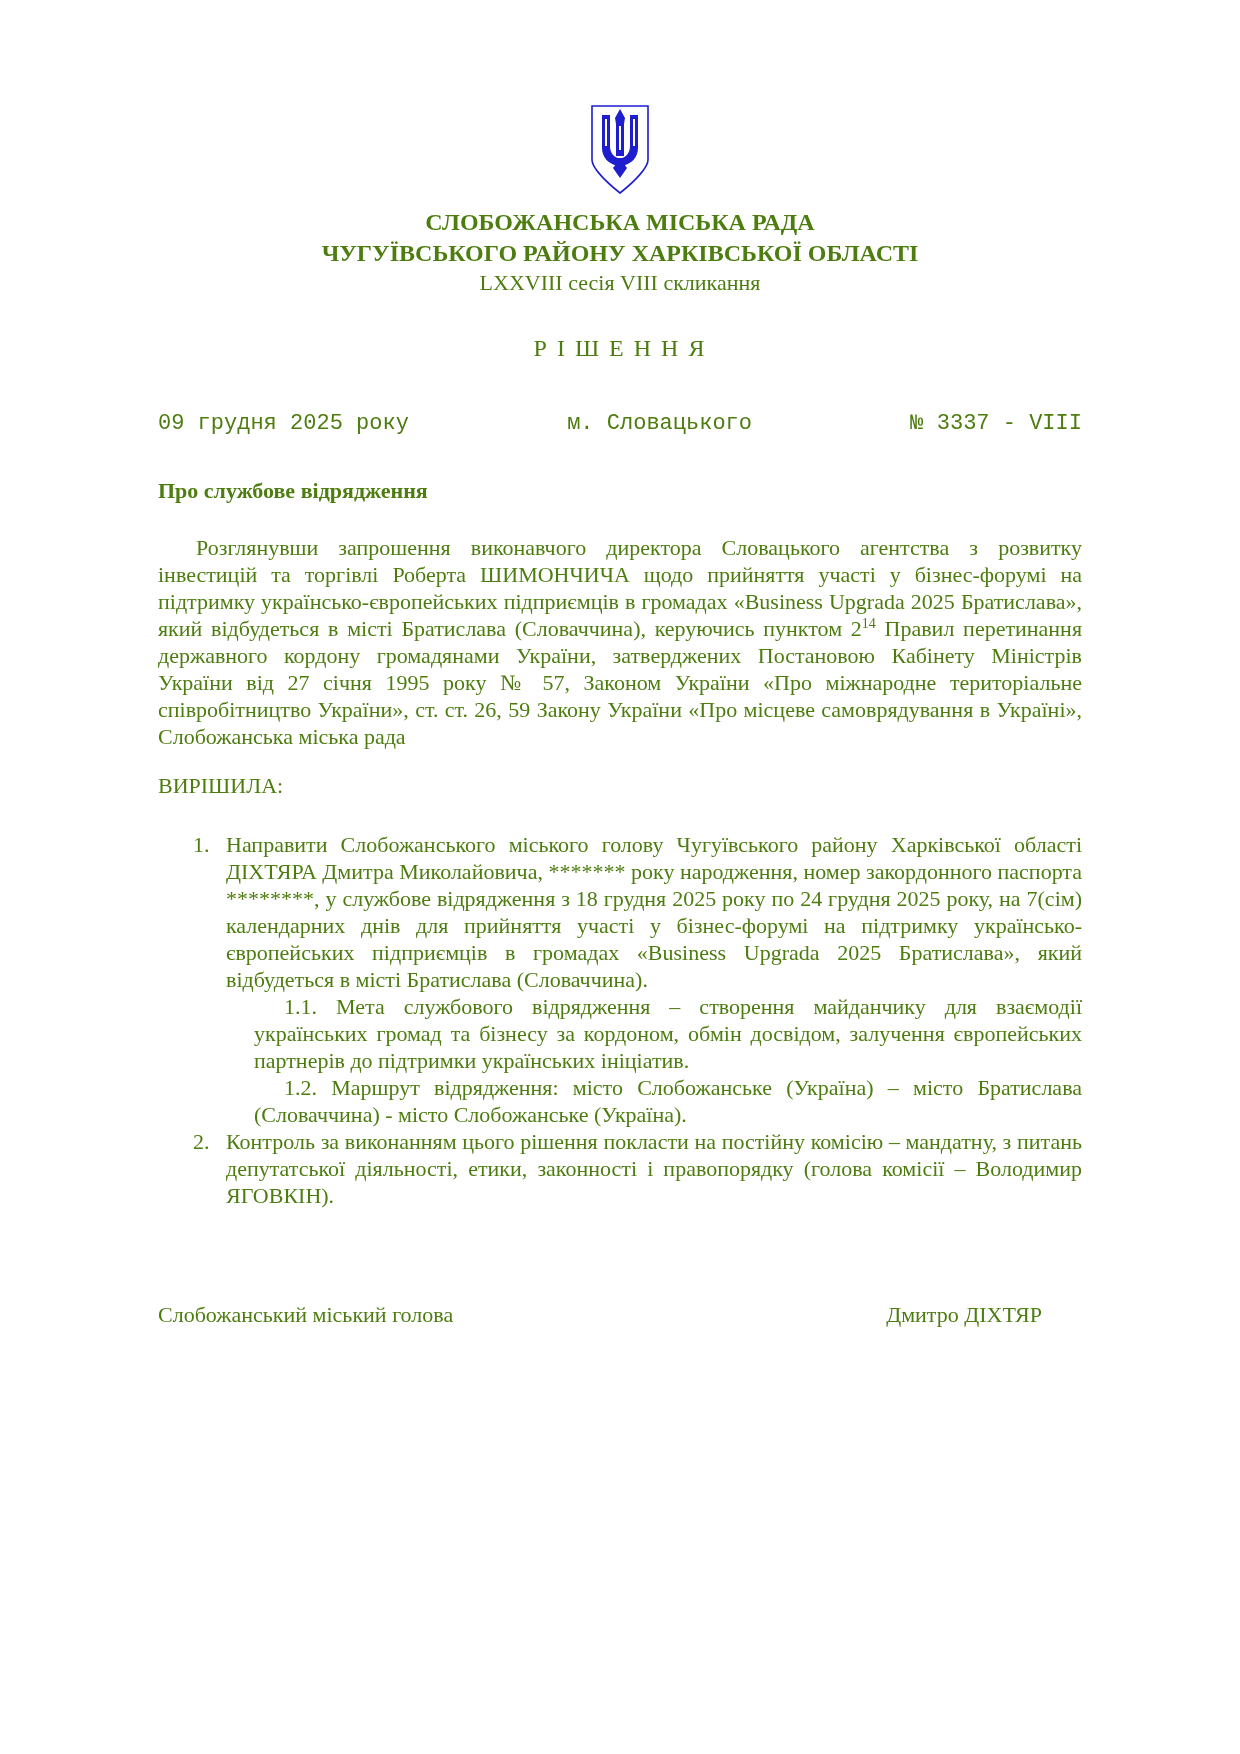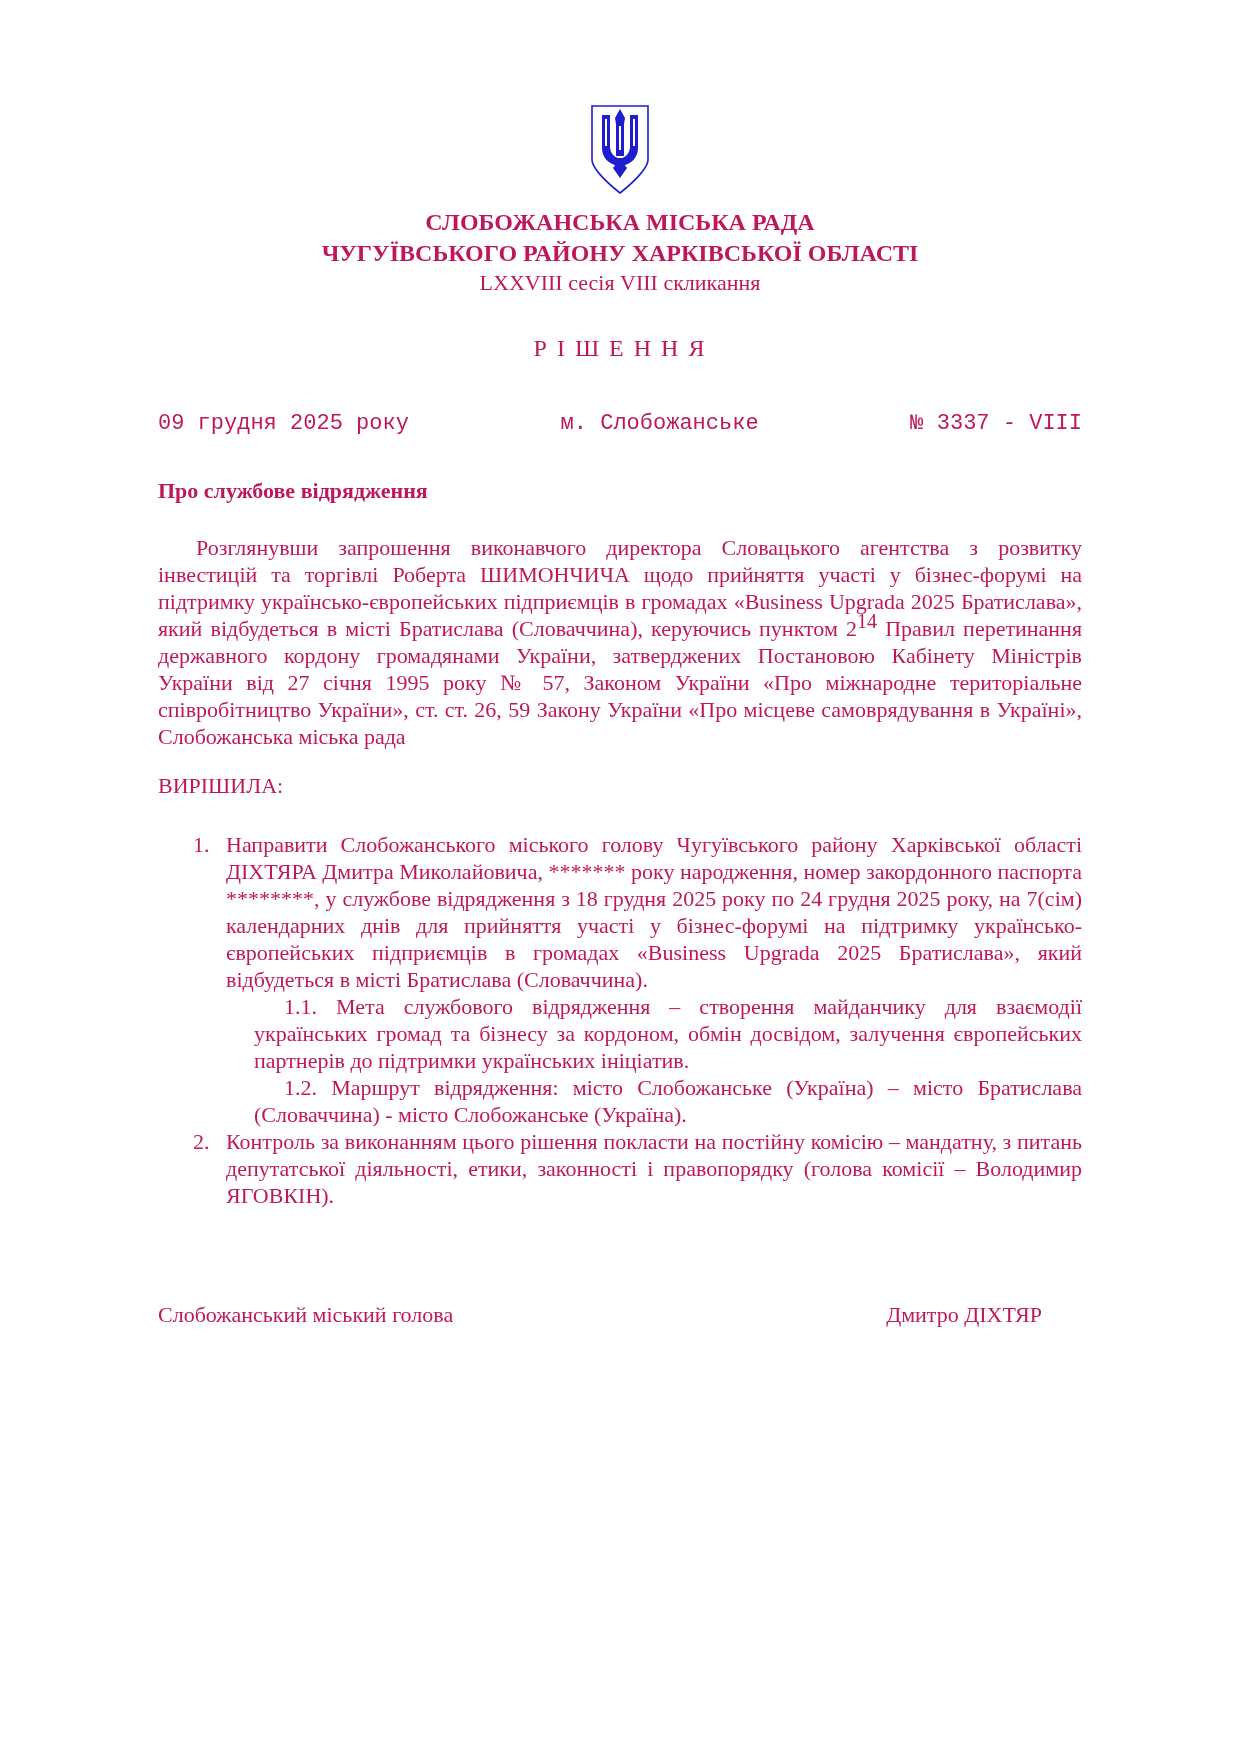--- a/index.html
+++ b/index.html
@@ -1,21 +1,21 @@
 <!DOCTYPE html>
 <html lang="uk"><head>
 <meta charset="utf-8">
 <style>
   html, body { margin: 0; padding: 0; background: #ffffff; }
   .page {
     position: relative;
     width: 1240px;
     height: 1754px;
     background: #ffffff;
-    color: #be185d;
+    color: #4d7c0f;
     font-family: "Liberation Serif", "DejaVu Serif", serif;
     font-size: 22px;
     line-height: 27px;
     box-sizing: border-box;
     overflow: hidden;
   }
   .content {
     padding: 0 158px;
     box-sizing: border-box;
   }
@@ -54,21 +54,21 @@
   .subject {
     font-weight: bold;
     margin-top: 40px;
   }
   .preamble {
     margin-top: 30px;
     text-align: justify;
     text-indent: 38px;
   }
   .preamble sup {
-    font-size: 20px;
+    font-size: 14px;
     line-height: 0;
     vertical-align: super;
   }
   .resolved {
     margin-top: 16px;
   }
   .list {
     margin-top: 32px;
     margin-left: 68px;
   }
@@ -120,21 +120,21 @@
     </div>
 
     <div class="org-title">СЛОБОЖАНСЬКА МІСЬКА РАДА</div>
     <div class="org-title" style="margin-top:0;">ЧУГУЇВСЬКОГО РАЙОНУ ХАРКІВСЬКОЇ ОБЛАСТІ</div>
     <div class="session-line">LXXVIII сесія VIII скликання</div>
 
     <div class="doc-type">Р І Ш Е Н Н Я</div>
 
     <div class="meta-row">
       <span class="meta-date">09 грудня 2025 року</span>
-      <span class="meta-center">м. Слобожанське</span>
+      <span class="meta-center">м. Словацького</span>
       <span class="meta-number">№ 3337 - VIII</span>
     </div>
 
     <div class="subject">Про службове відрядження</div>
 
     <p class="preamble"><span>Розглянувши запрошення виконавчого директора Словацького агентства з розвитку інвестицій та торгівлі Роберта ШИМОНЧИЧА щодо прийняття участі у бізнес-форумі на підтримку українсько-європейських підприємців в громадах «Business Upgrada 2025 Братислава», який відбудеться в місті Братислава (Словаччина), керуючись пунктом 2</span><sup>14</sup><span> Правил перетинання державного кордону громадянами України, затверджених Постановою Кабінету Міністрів України від 27 січня 1995 року № 57, Законом України «Про міжнародне територіальне співробітництво України», ст. ст. 26, 59 Закону України «Про місцеве самоврядування в Україні», Слобожанська міська рада</span></p>
 
     <div class="resolved">ВИРІШИЛА:</div>
 
     <div class="list">

